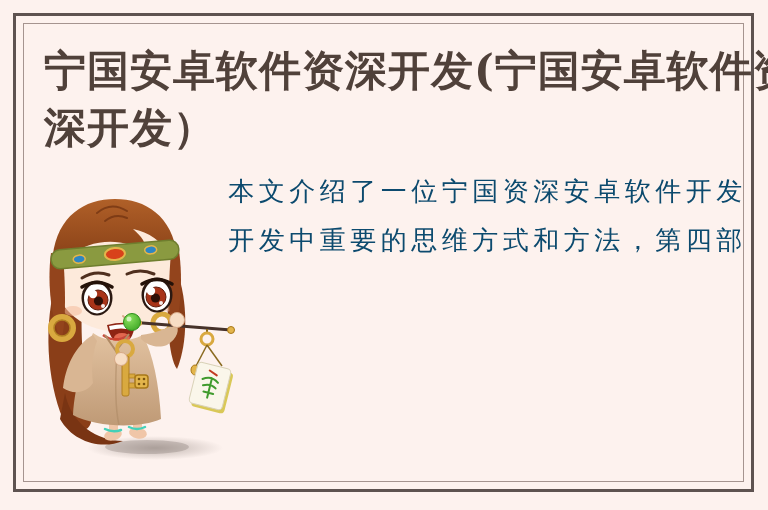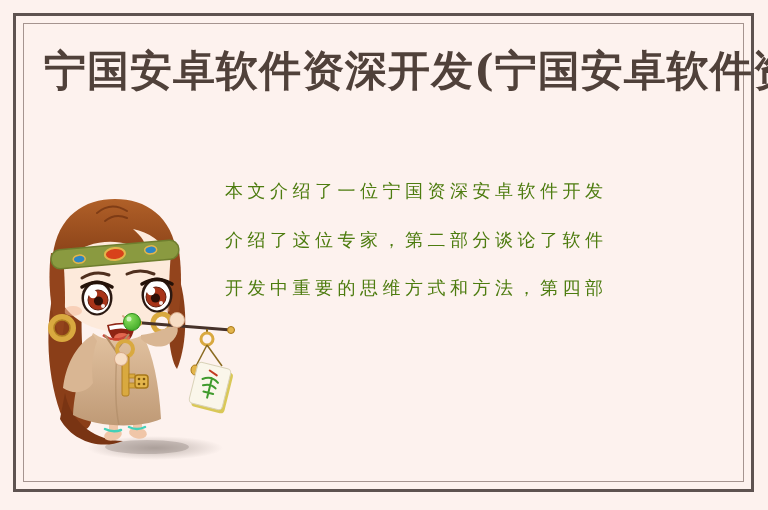--- a/index.html
+++ b/index.html
@@ -20,36 +20,38 @@
   .title{
     position:absolute;left:44px;top:42px;width:700px;
     font-family:"DejaVu Serif","Liberation Serif",serif;
     font-weight:700;
     font-size:42px;line-height:57px;letter-spacing:1px;
     color:#50413a;
   }
   .title .t-line{white-space:nowrap;}
   .article{
     position:absolute;left:225px;top:167px;width:525px;
-    font-size:18px;line-height:48.5px;letter-spacing:4.5px;
-    color:#4d7c0f;
+    font-size:26px;line-height:48.5px;letter-spacing:4.5px;
+    color:#0c4a6e;
+    text-align:center;
   }
   .article .a-line{white-space:nowrap;}
   .mascot{
     position:absolute;left:35px;top:183px;width:205px;height:280px;
   }
 </style>
 </head>
 <body>
 
 <div class="frame-outer"></div>
 <div class="frame-inner"></div>
 
 <h1 class="title" style="margin:0;">
   <div class="t-line">宁国安卓软件资深开发(宁国安卓软件资</div>
+  <div class="t-line">深开发）</div>
 </h1>
 
 <div class="mascot">
   <svg width="205" height="280" viewBox="0 0 205 280">
     <defs>
       <linearGradient id="gHair" x1="0" y1="0" x2="0" y2="1">
         <stop offset="0" stop-color="#b06028"></stop>
           <stop offset="1" stop-color="#7e3813"></stop>
       </linearGradient>
       <linearGradient id="gRobe" x1="0" y1="0" x2="0" y2="1">
@@ -179,15 +181,14 @@
       <rect x="161" y="185" width="34" height="42" rx="4" fill="#d9c857"></rect>
       <rect x="158" y="182" width="34" height="42" rx="4" fill="#faf6ea" stroke="#d9d2b8" stroke-width="1"></rect>
       <path d="M166,198 q8,-6 16,0 M168,204 q7,-4 13,0 M170,210 l10,0 M175,195 l0,20" stroke="#3f9b2d" stroke-width="2" fill="none" stroke-linecap="round"></path>
       <path d="M171,188 l8,3" stroke="#c23b22" stroke-width="2" stroke-linecap="round"></path>
     </g>
   </svg>
 </div>
 
 <div class="article">
   <div class="a-line">本文介绍了一位宁国资深安卓软件开发</div>
-  <div class="a-line">介绍了这位专家，第二部分谈论了软件</div>
   <div class="a-line">开发中重要的思维方式和方法，第四部</div>
 </div>
 
 </body></html>

